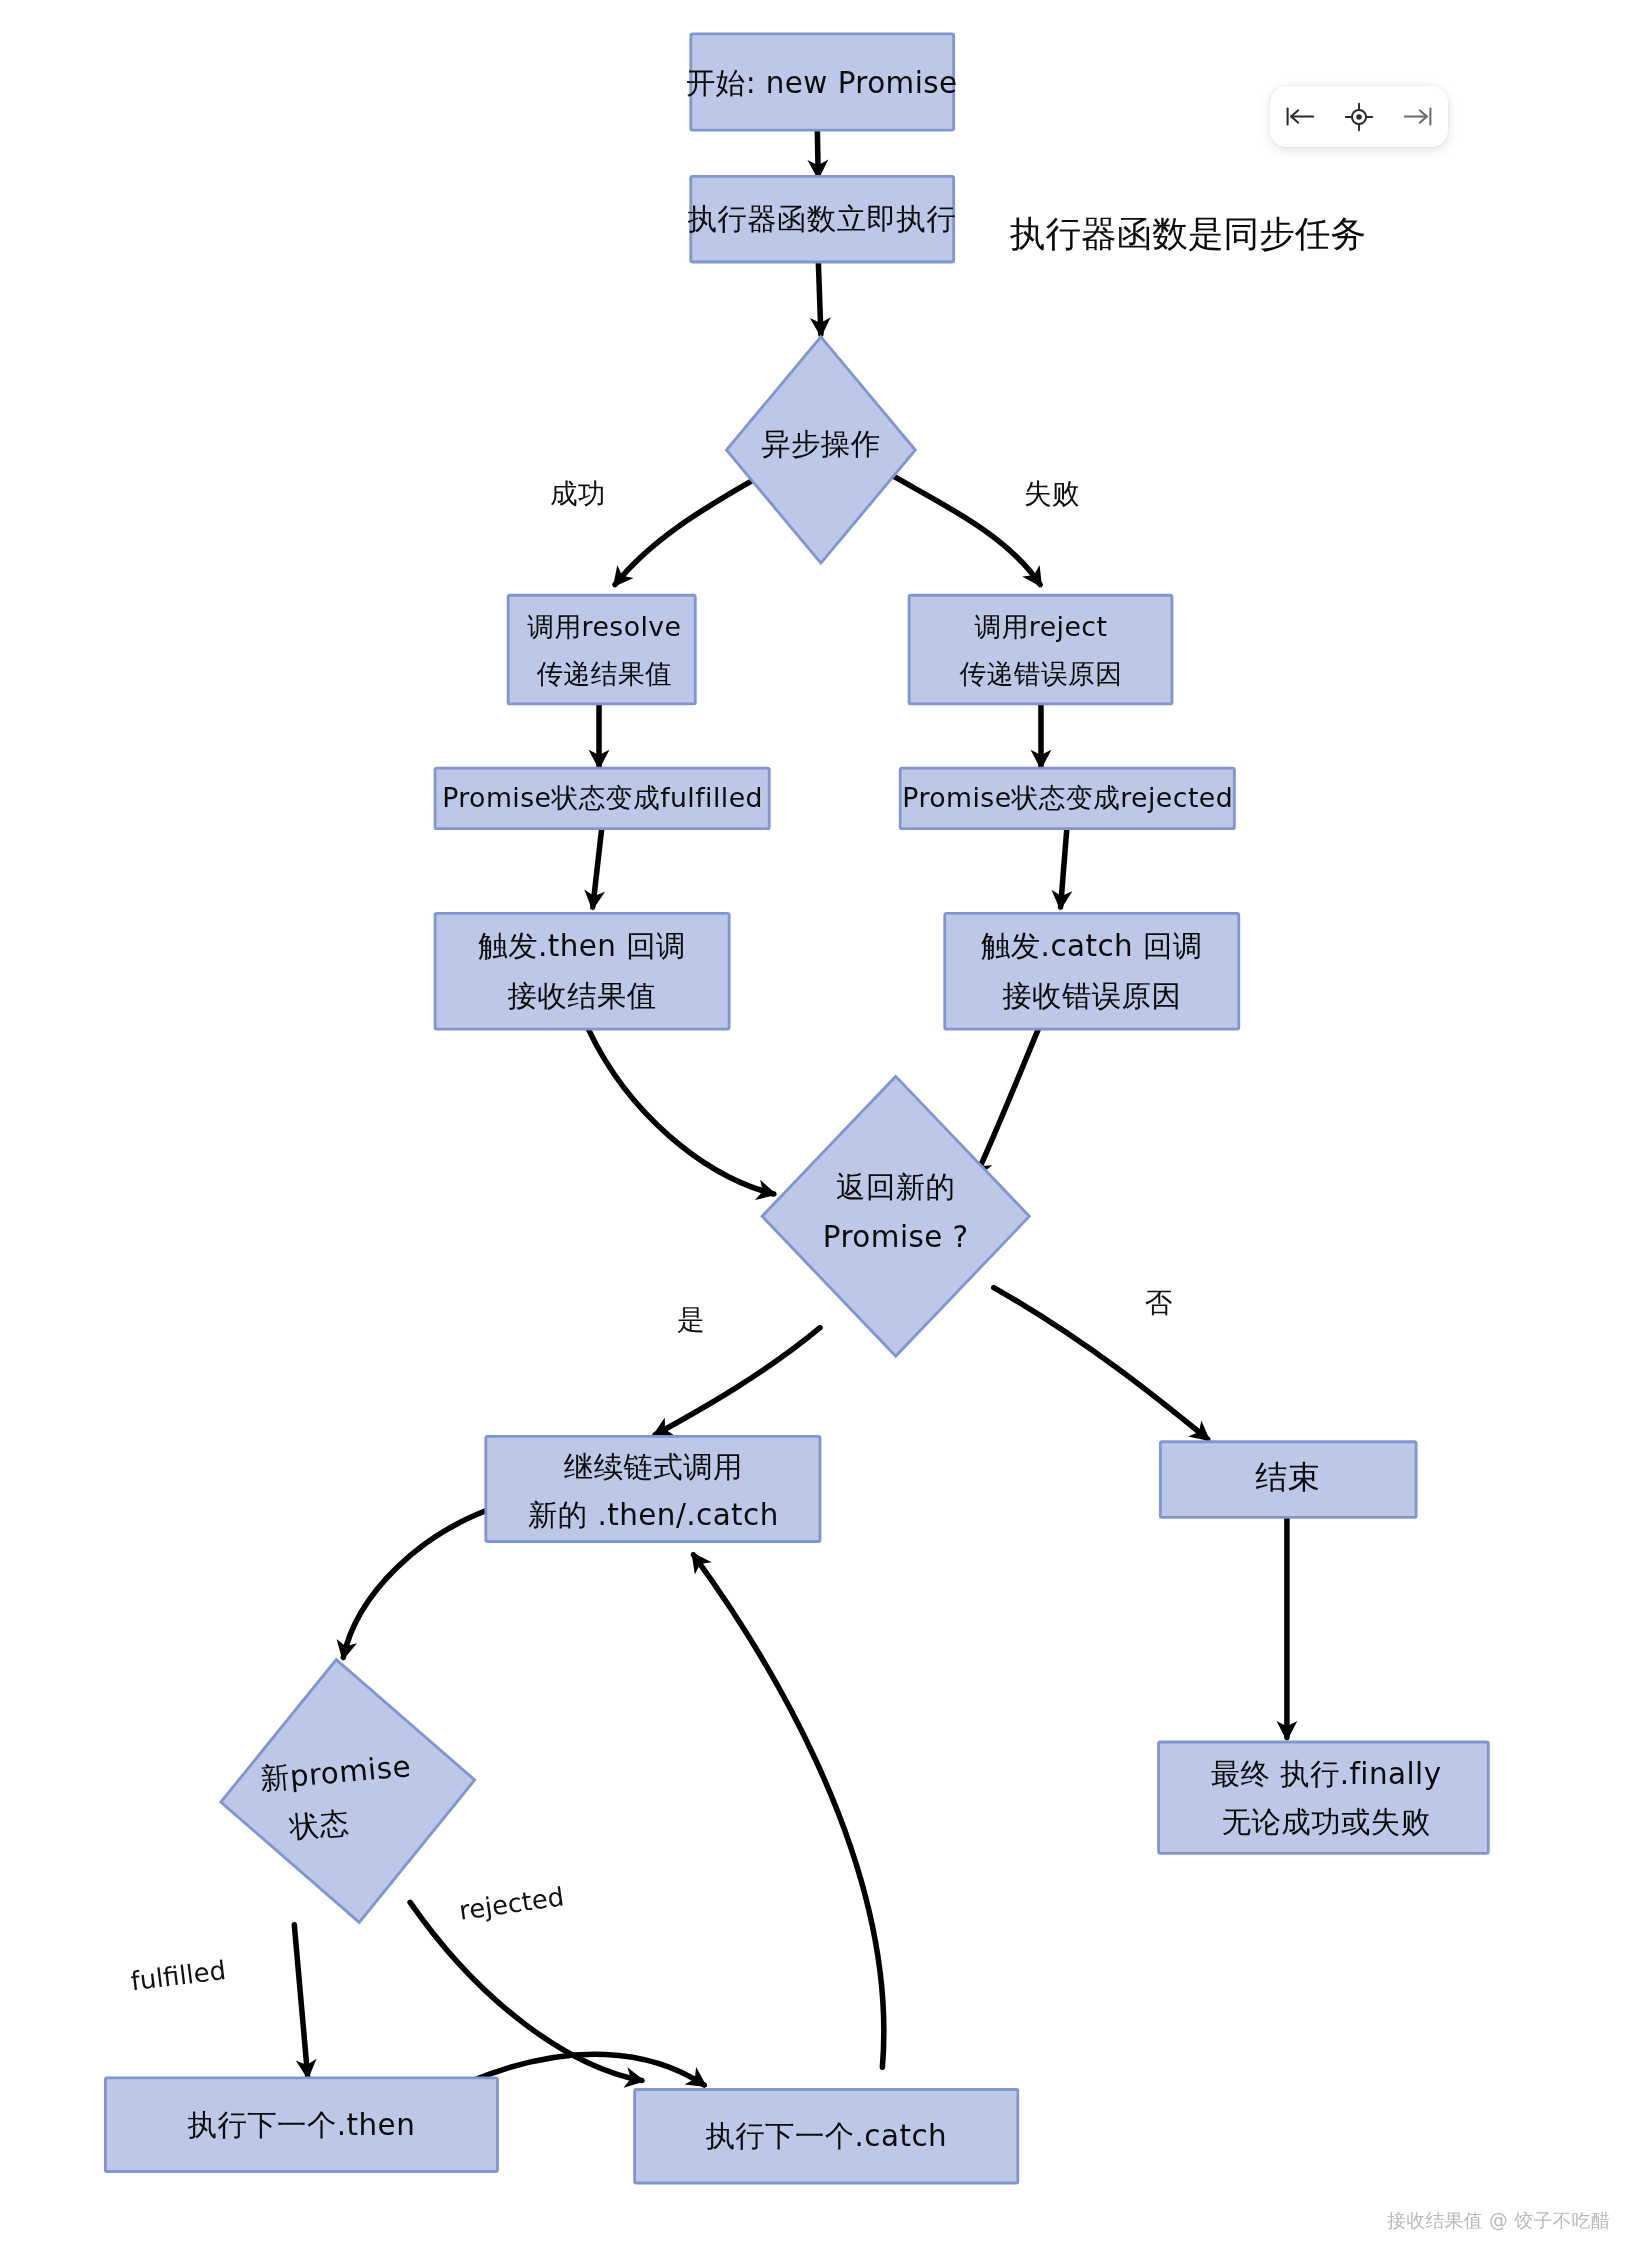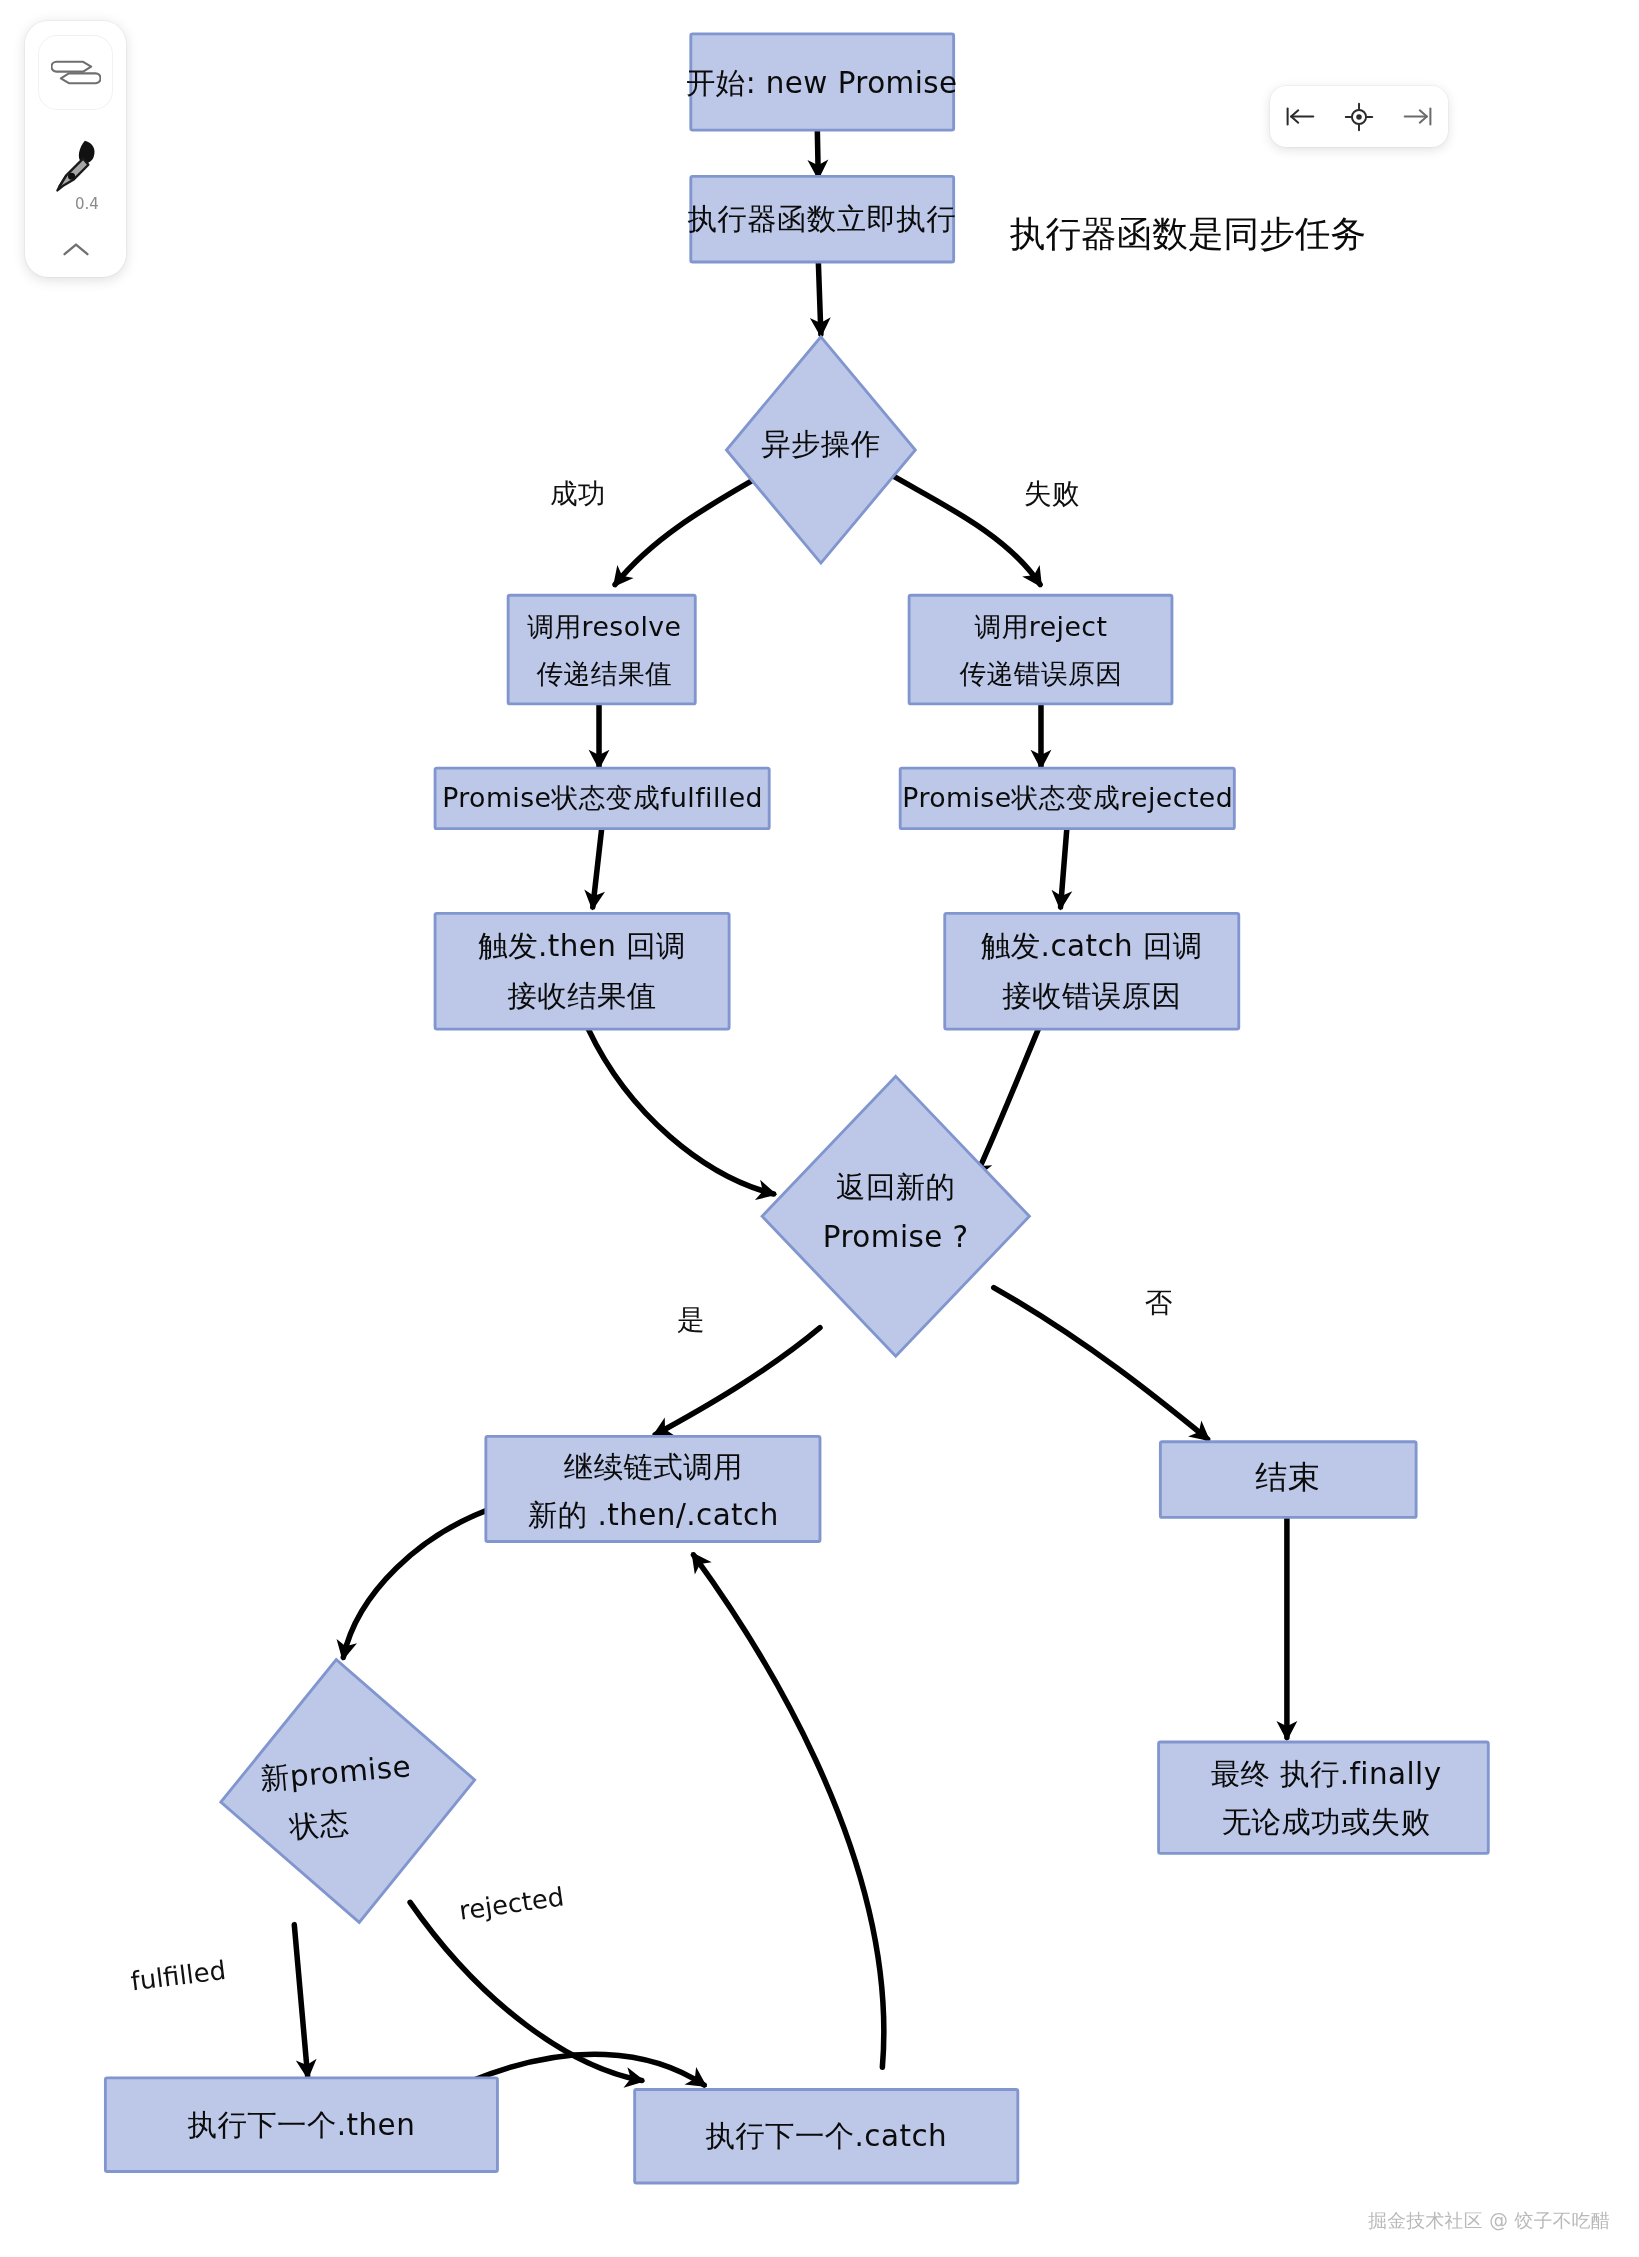--- a/index.html
+++ b/index.html
@@ -196,44 +196,20 @@
     </g>
 
     <g>
       <rect class="shape" x="712" y="2345" width="430" height="105" rx="2"></rect>
       <text class="node-label" x="927" y="2399">执行下一个.catch</text>
     </g>
 
     <text class="annot" x="1133" y="265">执行器函数是同步任务</text>
   </svg>
 
-  <div id="toolbar">
-    <div id="tool-pencil">
-      <svg width="50" height="41" viewBox="0 0 56 46">
-        <path d="M6 11 h30 l9 5.5 -9 5.5 H6 a5.5 5.5 0 0 1 0 -11 z" fill="none" stroke="#6f6f6f" stroke-width="2.4" stroke-linejoin="round"></path>
-        <path d="M50 24 H20 l-9 5.5 9 5.5 h30 a5.5 5.5 0 0 0 0 -11 z" fill="none" stroke="#6f6f6f" stroke-width="2.4" stroke-linejoin="round"></path>
-      </svg>
-    </div>
-
-    <div id="tool-pen">
-      <svg width="62" height="62" viewBox="0 0 70 70">
-        <path d="M45 10 C54 12 58 20 55 28 C53 34 46 38 41 34 C36 30 38 18 45 10 Z" fill="#111"></path>
-        <path d="M43 30 L24 49 L16 62 L14 66 L20 61 L32 54 L49 37 Z" fill="#a6a6a6" stroke="#1a1a1a" stroke-width="2.6" stroke-linejoin="round"></path>
-        <path d="M16 62 L24 49" stroke="#1a1a1a" stroke-width="2.4"></path>
-        <circle cx="30" cy="50" r="4" fill="#111"></circle>
-      </svg>
-      <div id="pen-width">0.4</div>
-    </div>
-
-    <div id="tool-collapse">
-      <svg width="30" height="19.6" viewBox="0 0 34 22">
-        <path d="M4 16 L17 5 L30 16" fill="none" stroke="#707070" stroke-width="2.6" stroke-linecap="round" stroke-linejoin="round"></path>
-      </svg>
-    </div>
-  </div>
 
   <div id="navbar">
     <div class="navbtn">
       <svg width="34" height="23" viewBox="0 0 38 26">
         <path d="M5 4 V22" stroke="#2b2b2b" stroke-width="2.3" stroke-linecap="round"></path>
         <path d="M34 13 H9" stroke="#2b2b2b" stroke-width="2.3" stroke-linecap="round"></path>
         <path d="M17 6 L9 13 L17 20" fill="none" stroke="#2b2b2b" stroke-width="2.3" stroke-linecap="round" stroke-linejoin="round"></path>
       </svg>
     </div>
     <div class="navbtn">
@@ -246,17 +222,17 @@
     <div class="navbtn">
       <svg width="34" height="23" viewBox="0 0 38 26">
         <path d="M33 4 V22" stroke="#6b6b6b" stroke-width="2.3" stroke-linecap="round"></path>
         <path d="M4 13 H29" stroke="#6b6b6b" stroke-width="2.3" stroke-linecap="round"></path>
         <path d="M21 6 L29 13 L21 20" fill="none" stroke="#6b6b6b" stroke-width="2.3" stroke-linecap="round" stroke-linejoin="round"></path>
       </svg>
     </div>
   </div>
 
   <div id="watermark">
-    <span>掘金技术社区 @ 饺子不吃醋</span>
+    <span>接收结果值 @ 饺子不吃醋</span>
   </div>
 
 </div>
 
 
 </body></html>

